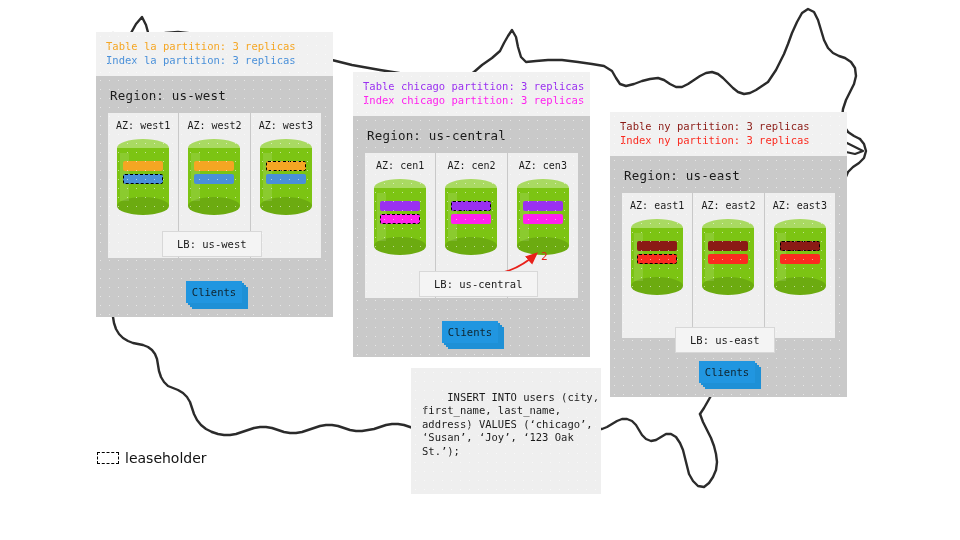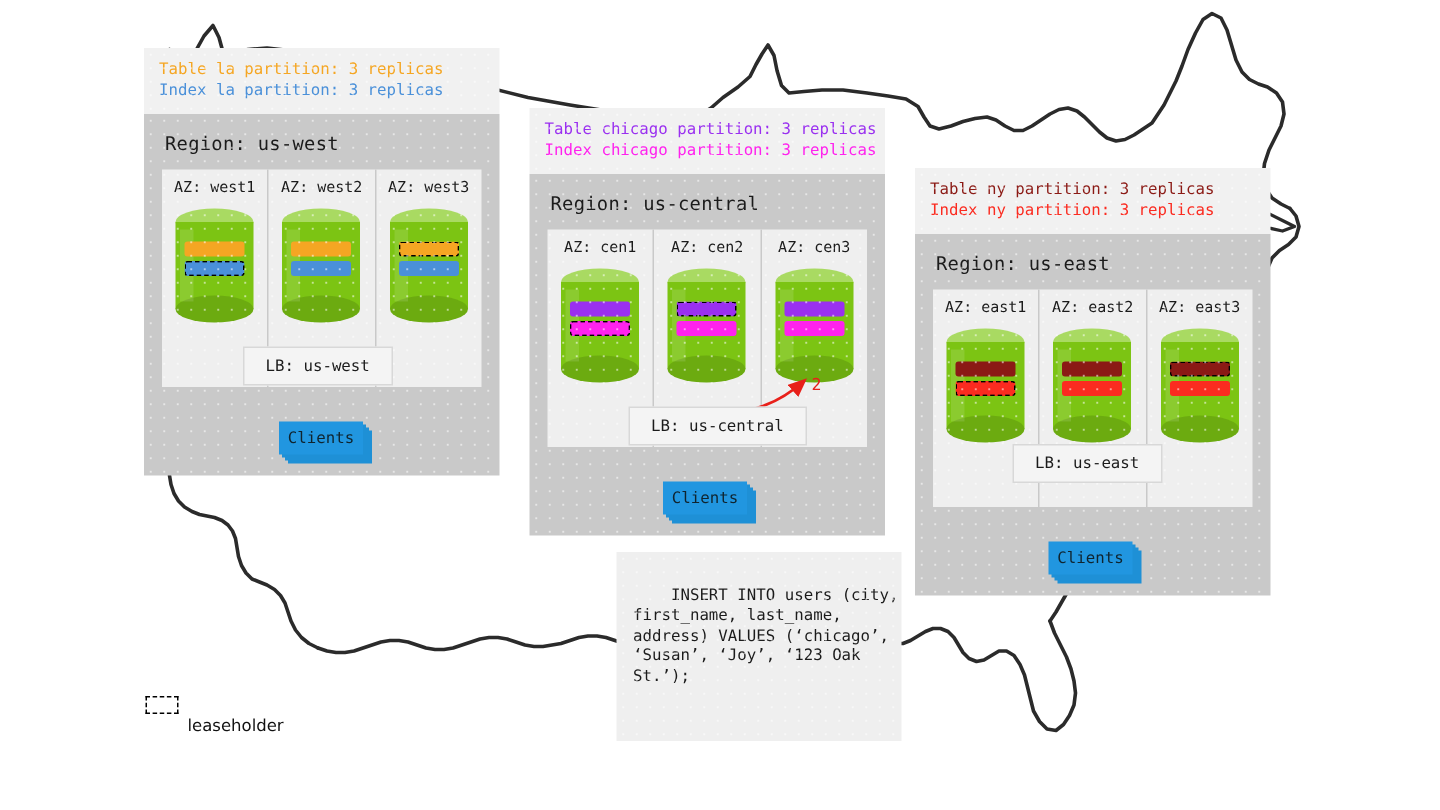--- a/index.html
+++ b/index.html
@@ -72,21 +72,21 @@
 
   
   .sqlbox{
     position:absolute;background:#efefef;padding:9px 11px;
     font-size:10.5px;line-height:13.5px;color:#1b1b1b;white-space:pre;
   }
 
   
   .legend{position:absolute;display:flex;align-items:center;gap:6px;}
   .legend .swatch{width:20px;height:10px;border:1.6px dashed #000;}
-  .legend .txt{font-family:"DejaVu Sans","Liberation Sans",sans-serif;font-size:11px;color:#111;margin-top:27px;}
+  .legend .txt{font-family:"DejaVu Sans","Liberation Sans",sans-serif;font-size:14px;color:#111;}
 
   
   .arrow-label{position:absolute;color:#e8201a;font-size:11px;}
 
   .dots{
     position:absolute;left:0;top:0;right:0;bottom:0;pointer-events:none;
     background-image:radial-gradient(circle, rgba(255,255,255,.55) .6px, transparent .7px);
     background-size:9px 9px;
   }
 </style>
@@ -375,21 +375,21 @@
             <div class="bars">
               <div class="bar lease" style="background:#8b1a15;"></div>
               <div class="bar" style="background:#fb2b20;"></div>
             </div>
           </div>
         </div>
       </div>
       <div class="dots"></div>
     </div>
   </div>
-  <div class="lb" style="left:675px;top:296px;">LB: us-east</div>
+  <div class="lb" style="left:675px;top:327px;">LB: us-east</div>
   <div class="clients" style="left:699px;top:361px;">
     <div class="sh" style="left:6px;top:6px;width:56px;height:22px;"></div>
     <div class="sh" style="left:4px;top:4px;width:56px;height:22px;"></div>
     <div class="sh" style="left:2px;top:2px;width:56px;height:22px;"></div>
     <div class="face">Clients</div>
   </div>
 
   <div class="legend" style="left:97px;top:450px;">
     <div class="swatch"></div>
     <div class="txt">leaseholder</div>

